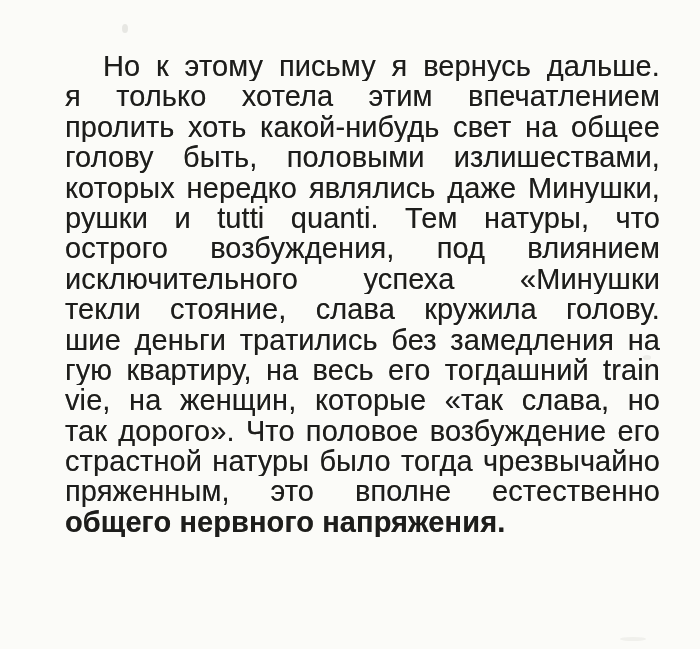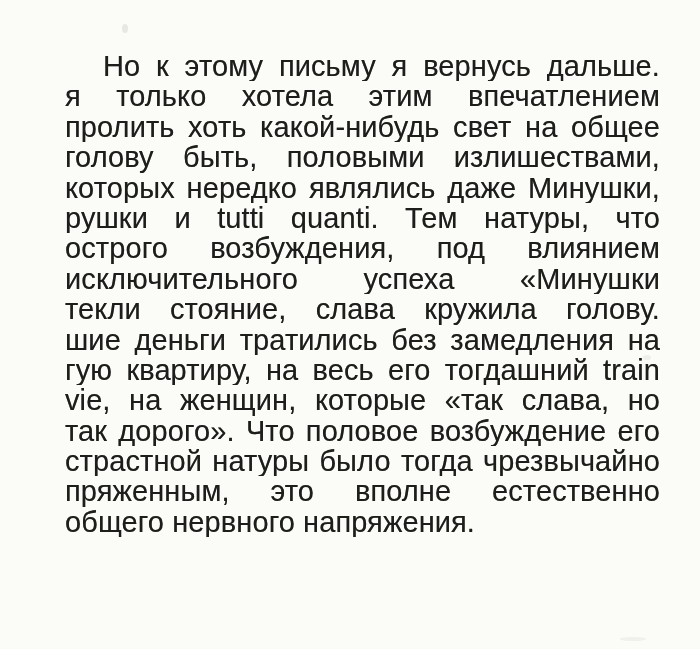--- a/index.html
+++ b/index.html
@@ -38,20 +38,21 @@
     content: "";
     display: inline-block;
     width: 100%;
     height: 0;
   }
   .line.indent {
     text-indent: 38px;
   }
   .line.last {
     text-align: left;
+    font-weight: bold;
   }
   .line.last::after {
     content: none;
   }
   .speck {
     position: absolute;
     background: #cfcfc9;
     border-radius: 50%;
     pointer-events: none;
   }

